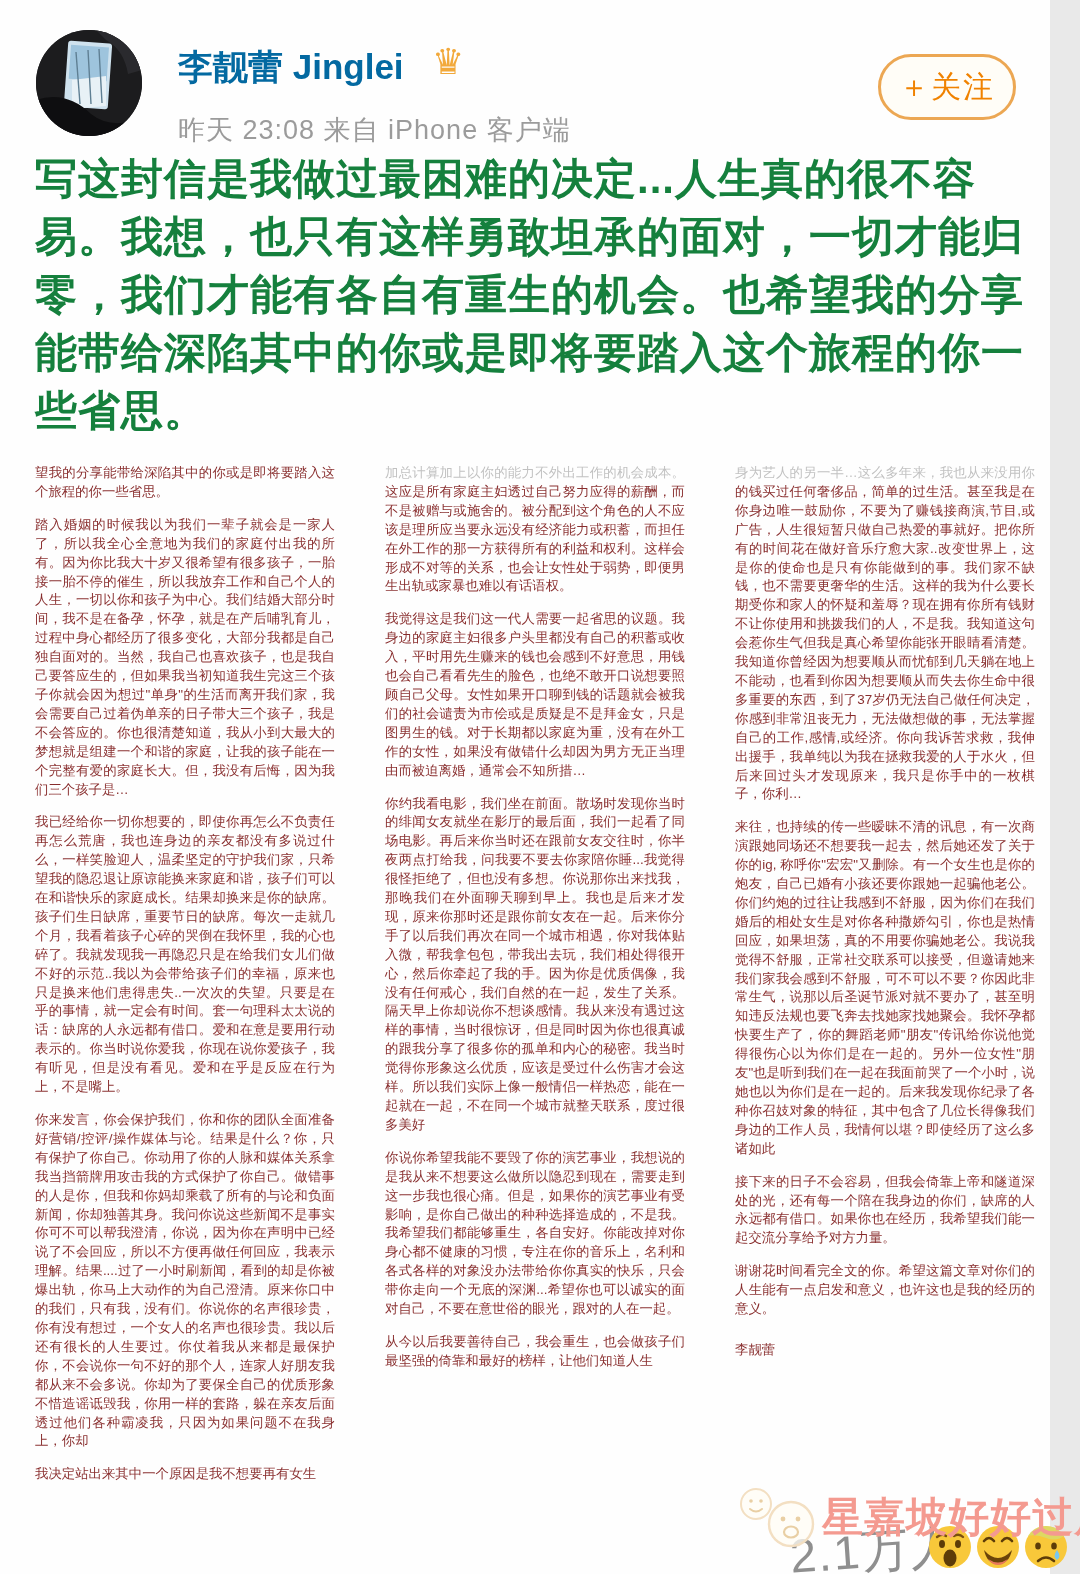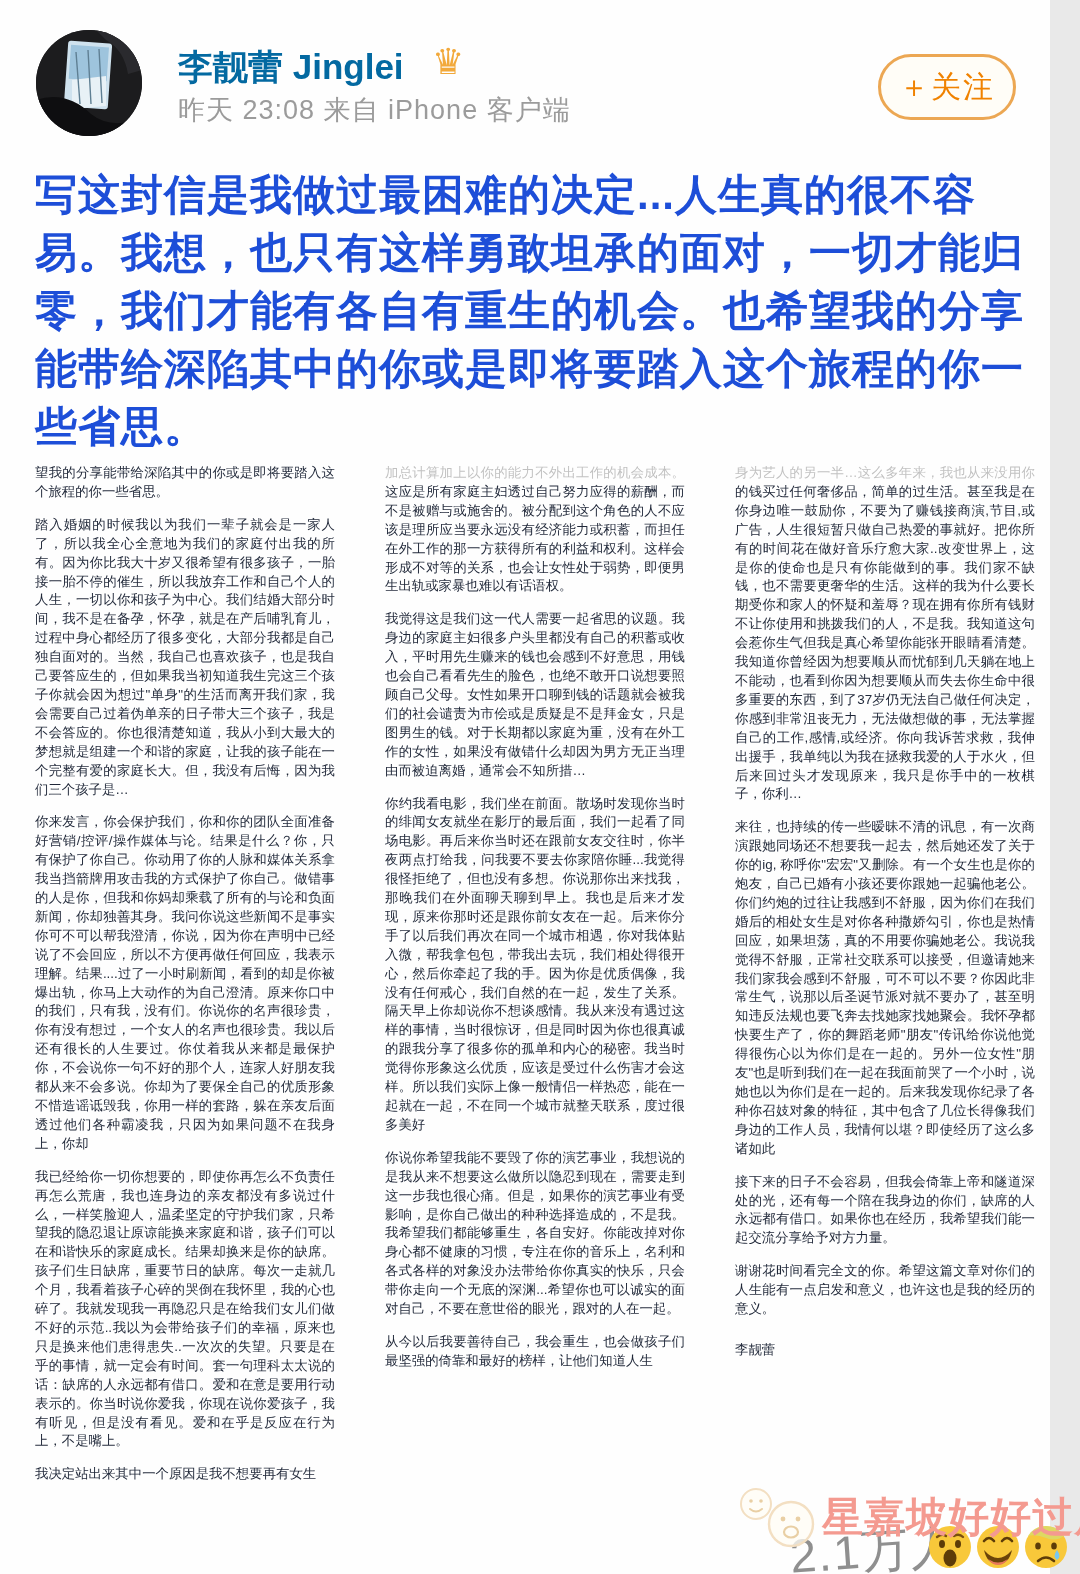--- a/index.html
+++ b/index.html
@@ -5,34 +5,34 @@
   html,body{margin:0;padding:0;background:#ffffff;}
   .page{position:relative;width:1080px;height:1574px;background:#fefefe;overflow:hidden;
         font-family:"Liberation Sans",sans-serif;}
   .right-strip{position:absolute;left:1050px;top:0;width:30px;height:1574px;background:#e9e9e9;}
 
   
   .avatar{position:absolute;left:36px;top:30px;width:106px;height:106px;border-radius:50%;
           overflow:hidden;background:#1c1c1e;}
   .author{position:absolute;left:178px;top:44px;font-size:35px;font-weight:600;color:#0369a1;}
   .vip-badge{position:absolute;left:432px;top:44px;font-size:36px;color:#f2a93b;line-height:1;}
-  .timestamp{position:absolute;left:178px;top:92px;font-size:27px;color:#9b9b9b;letter-spacing:1px;}
+  .timestamp{position:absolute;left:178px;top:112px;font-size:27px;color:#9b9b9b;letter-spacing:1px;}
   .follow{position:absolute;left:878px;top:54px;width:138px;height:66px;border-radius:34px;
           background:#fffdf7;border:3px solid #eca753;color:#f08200;font-size:30px;
           font-family:"Liberation Sans",sans-serif;letter-spacing:2px;cursor:pointer;}
 
   
-  .headline{position:absolute;left:35px;top:166px;width:1008px;font-size:42px;line-height:58px;
-            color:#1d4ed8;font-weight:600;letter-spacing:1px;}
+  .headline{position:absolute;left:35px;top:150px;width:1008px;font-size:42px;line-height:58px;
+            color:#15803d;font-weight:600;letter-spacing:1px;}
 
   
   .letter{position:absolute;left:35px;top:464px;width:1000px;height:1074px;display:flex;gap:50px;
           overflow:hidden;}
   .col{width:300px;flex:0 0 300px;}
-  .col p{margin:0 0 14px 0;font-size:13.4px;line-height:18.9px;color:#0f172a;
+  .col p{margin:0 0 14px 0;font-size:13.4px;line-height:18.9px;color:#7f1d1d;
          text-align:justify;opacity:.93;}
   .fade-first::first-line{color:#bdbdbd;}
   .sig{text-align:left;margin-top:22px !important;}
 
   
   .stats{position:absolute;left:790px;top:1520px;font-size:47px;color:#8f8f8f;
          transform:rotate(-4deg);z-index:1;letter-spacing:2px;}
   .emoji-row{position:absolute;left:928px;top:1522px;display:flex;gap:4px;z-index:2;}
   .emoji-row svg{display:block;}
   .watermark{position:absolute;left:822px;top:1490px;font-size:41px;font-weight:700;
@@ -60,22 +60,22 @@
   <span class="vip-badge">♛</span>
   <div class="timestamp">昨天 23:08  来自 iPhone 客户端</div>
   <button class="follow">＋关注</button>
 
   <div class="headline">写这封信是我做过最困难的决定...人生真的很不容易。我想，也只有这样勇敢坦承的面对，一切才能归零，我们才能有各自有重生的机会。也希望我的分享能带给深陷其中的你或是即将要踏入这个旅程的你一些省思。</div>
 
   <div class="letter">
     <div class="col">
       <p>望我的分享能带给深陷其中的你或是即将要踏入这个旅程的你一些省思。</p>
       <p>踏入婚姻的时候我以为我们一辈子就会是一家人了，所以我全心全意地为我们的家庭付出我的所有。因为你比我大十岁又很希望有很多孩子，一胎接一胎不停的催生，所以我放弃工作和自己个人的人生，一切以你和孩子为中心。我们结婚大部分时间，我不是在备孕，怀孕，就是在产后哺乳育儿，过程中身心都经历了很多变化，大部分我都是自己独自面对的。当然，我自己也喜欢孩子，也是我自己要答应生的，但如果我当初知道我生完这三个孩子你就会因为想过"单身"的生活而离开我们家，我会需要自己过着伪单亲的日子带大三个孩子，我是不会答应的。你也很清楚知道，我从小到大最大的梦想就是组建一个和谐的家庭，让我的孩子能在一个完整有爱的家庭长大。但，我没有后悔，因为我们三个孩子是…</p>
+      <p>我已经给你一切你想要的，即使你再怎么不负责任再怎么荒唐，我也连身边的亲友都没有多说过什么，一样笑脸迎人，温柔坚定的守护我们家，只希望我的隐忍退让原谅能换来家庭和谐，孩子们可以在和谐快乐的家庭成长。结果却换来是你的缺席。孩子们生日缺席，重要节日的缺席。每次一走就几个月，我看着孩子心碎的哭倒在我怀里，我的心也碎了。我就发现我一再隐忍只是在给我们女儿们做不好的示范..我以为会带给孩子们的幸福，原来也只是换来他们患得患失..一次次的失望。只要是在乎的事情，就一定会有时间。套一句理科太太说的话：缺席的人永远都有借口。爱和在意是要用行动表示的。你当时说你爱我，你现在说你爱孩子，我有听见，但是没有看见。爱和在乎是反应在行为上，不是嘴上。</p>
       <p>你来发言，你会保护我们，你和你的团队全面准备好营销/控评/操作媒体与论。结果是什么？你，只有保护了你自己。你动用了你的人脉和媒体关系拿我当挡箭牌用攻击我的方式保护了你自己。做错事的人是你，但我和你妈却乘载了所有的与论和负面新闻，你却独善其身。我问你说这些新闻不是事实你可不可以帮我澄清，你说，因为你在声明中已经说了不会回应，所以不方便再做任何回应，我表示理解。结果....过了一小时刷新闻，看到的却是你被爆出轨，你马上大动作的为自己澄清。原来你口中的我们，只有我，没有们。你说你的名声很珍贵，你有没有想过，一个女人的名声也很珍贵。我以后还有很长的人生要过。你仗着我从来都是最保护你，不会说你一句不好的那个人，连家人好朋友我都从来不会多说。你却为了要保全自己的优质形象不惜造谣诋毁我，你用一样的套路，躲在亲友后面透过他们各种霸凌我，只因为如果问题不在我身上，你却</p>
-      <p>我已经给你一切你想要的，即使你再怎么不负责任再怎么荒唐，我也连身边的亲友都没有多说过什么，一样笑脸迎人，温柔坚定的守护我们家，只希望我的隐忍退让原谅能换来家庭和谐，孩子们可以在和谐快乐的家庭成长。结果却换来是你的缺席。孩子们生日缺席，重要节日的缺席。每次一走就几个月，我看着孩子心碎的哭倒在我怀里，我的心也碎了。我就发现我一再隐忍只是在给我们女儿们做不好的示范..我以为会带给孩子们的幸福，原来也只是换来他们患得患失..一次次的失望。只要是在乎的事情，就一定会有时间。套一句理科太太说的话：缺席的人永远都有借口。爱和在意是要用行动表示的。你当时说你爱我，你现在说你爱孩子，我有听见，但是没有看见。爱和在乎是反应在行为上，不是嘴上。</p>
       <p>我决定站出来其中一个原因是我不想要再有女生</p>
     </div>
     <div class="col">
       <p class="fade-first">加总计算加上以你的能力不外出工作的机会成本。这应是所有家庭主妇透过自己努力应得的薪酬，而不是被赠与或施舍的。被分配到这个角色的人不应该是理所应当要永远没有经济能力或积蓄，而担任在外工作的那一方获得所有的利益和权利。这样会形成不对等的关系，也会让女性处于弱势，即便男生出轨或家暴也难以有话语权。</p>
       <p>我觉得这是我们这一代人需要一起省思的议题。我身边的家庭主妇很多户头里都没有自己的积蓄或收入，平时用先生赚来的钱也会感到不好意思，用钱也会自己看看先生的脸色，也绝不敢开口说想要照顾自己父母。女性如果开口聊到钱的话题就会被我们的社会谴责为市侩或是质疑是不是拜金女，只是图男生的钱。对于长期都以家庭为重，没有在外工作的女性，如果没有做错什么却因为男方无正当理由而被迫离婚，通常会不知所措…</p>
       <p>你约我看电影，我们坐在前面。散场时发现你当时的绯闻女友就坐在影厅的最后面，我们一起看了同场电影。再后来你当时还在跟前女友交往时，你半夜两点打给我，问我要不要去你家陪你睡...我觉得很怪拒绝了，但也没有多想。你说那你出来找我，那晚我们在外面聊天聊到早上。我也是后来才发现，原来你那时还是跟你前女友在一起。后来你分手了以后我们再次在同一个城市相遇，你对我体贴入微，帮我拿包包，带我出去玩，我们相处得很开心，然后你牵起了我的手。因为你是优质偶像，我没有任何戒心，我们自然的在一起，发生了关系。隔天早上你却说你不想谈感情。我从来没有遇过这样的事情，当时很惊讶，但是同时因为你也很真诚的跟我分享了很多你的孤单和内心的秘密。我当时觉得你形象这么优质，应该是受过什么伤害才会这样。所以我们实际上像一般情侣一样热恋，能在一起就在一起，不在同一个城市就整天联系，度过很多美好</p>
       <p>你说你希望我能不要毁了你的演艺事业，我想说的是我从来不想要这么做所以隐忍到现在，需要走到这一步我也很心痛。但是，如果你的演艺事业有受影响，是你自己做出的种种选择造成的，不是我。我希望我们都能够重生，各自安好。你能改掉对你身心都不健康的习惯，专注在你的音乐上，名利和各式各样的对象没办法带给你你真实的快乐，只会带你走向一个无底的深渊...希望你也可以诚实的面对自己，不要在意世俗的眼光，跟对的人在一起。</p>
       <p>从今以后我要善待自己，我会重生，也会做孩子们最坚强的倚靠和最好的榜样，让他们知道人生</p>
     </div>
     <div class="col">

